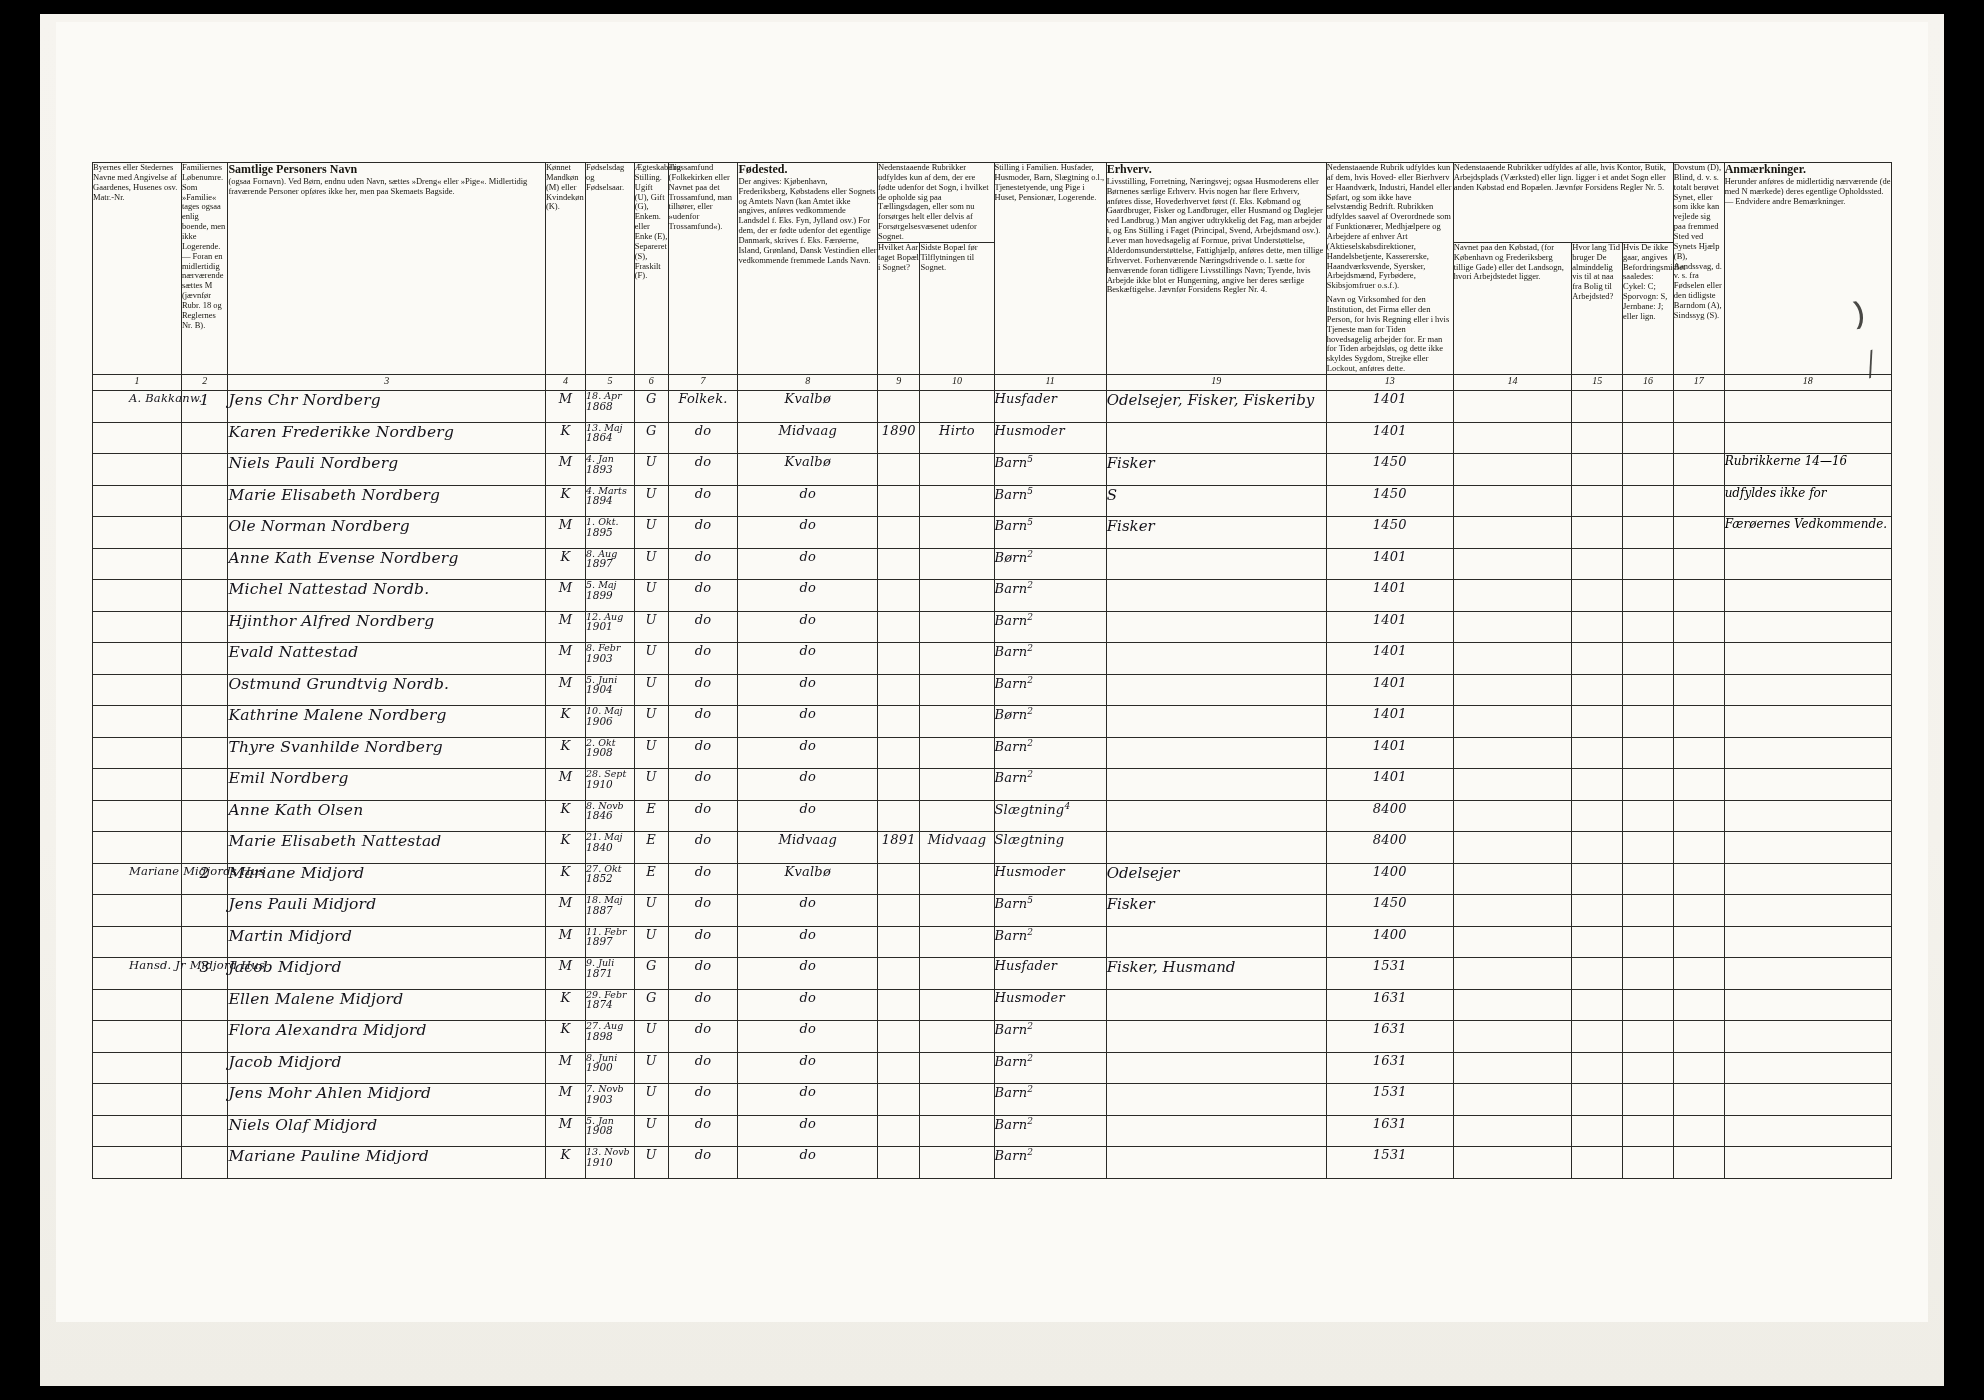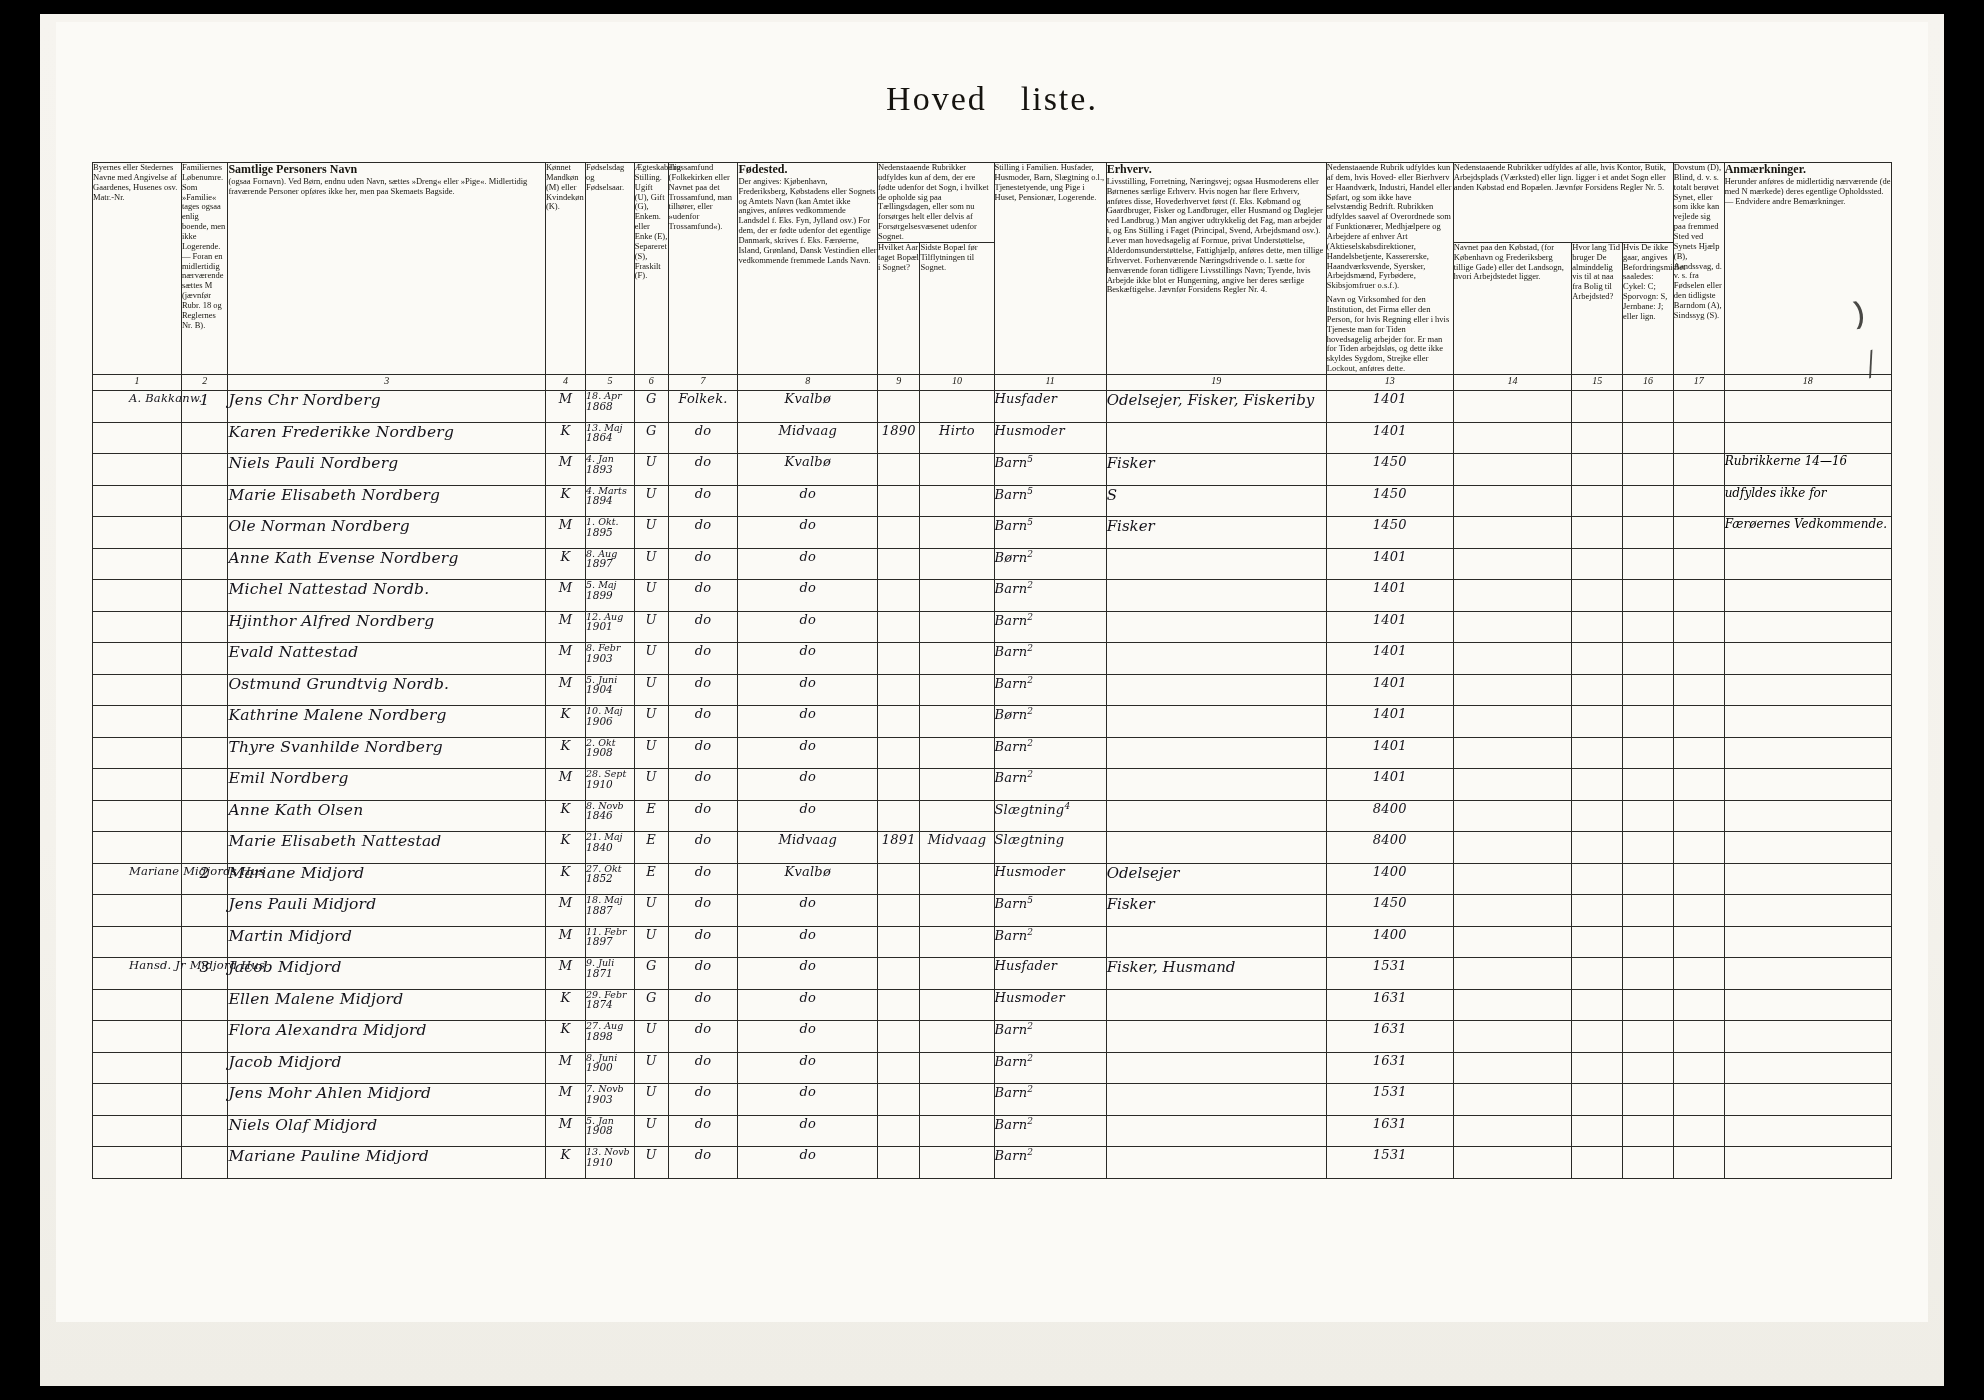--- a/index.html
+++ b/index.html
@@ -38,23 +38,20 @@
   .glyph2{position:absolute;right:52px;top:318px;font-size:40px;color:#2a2a27;
           transform:rotate(-16deg);opacity:.85;}
 </style>
 </head>
 <body>
 
 <div class="page">
   <div class="scan"></div>
   <div class="sheet">
 
-    <div class="title">
-      <span>Hoved</span><span class="gap"></span><span>liste.</span>
-    </div>
 
     <div class="glyph">⁾</div>
     <div class="glyph2">/</div>
 
     <table class="grid">
       <colgroup>
         <col style="width:84px">
           <col style="width:44px">
           <col style="width:300px">
         <col style="width:38px">

